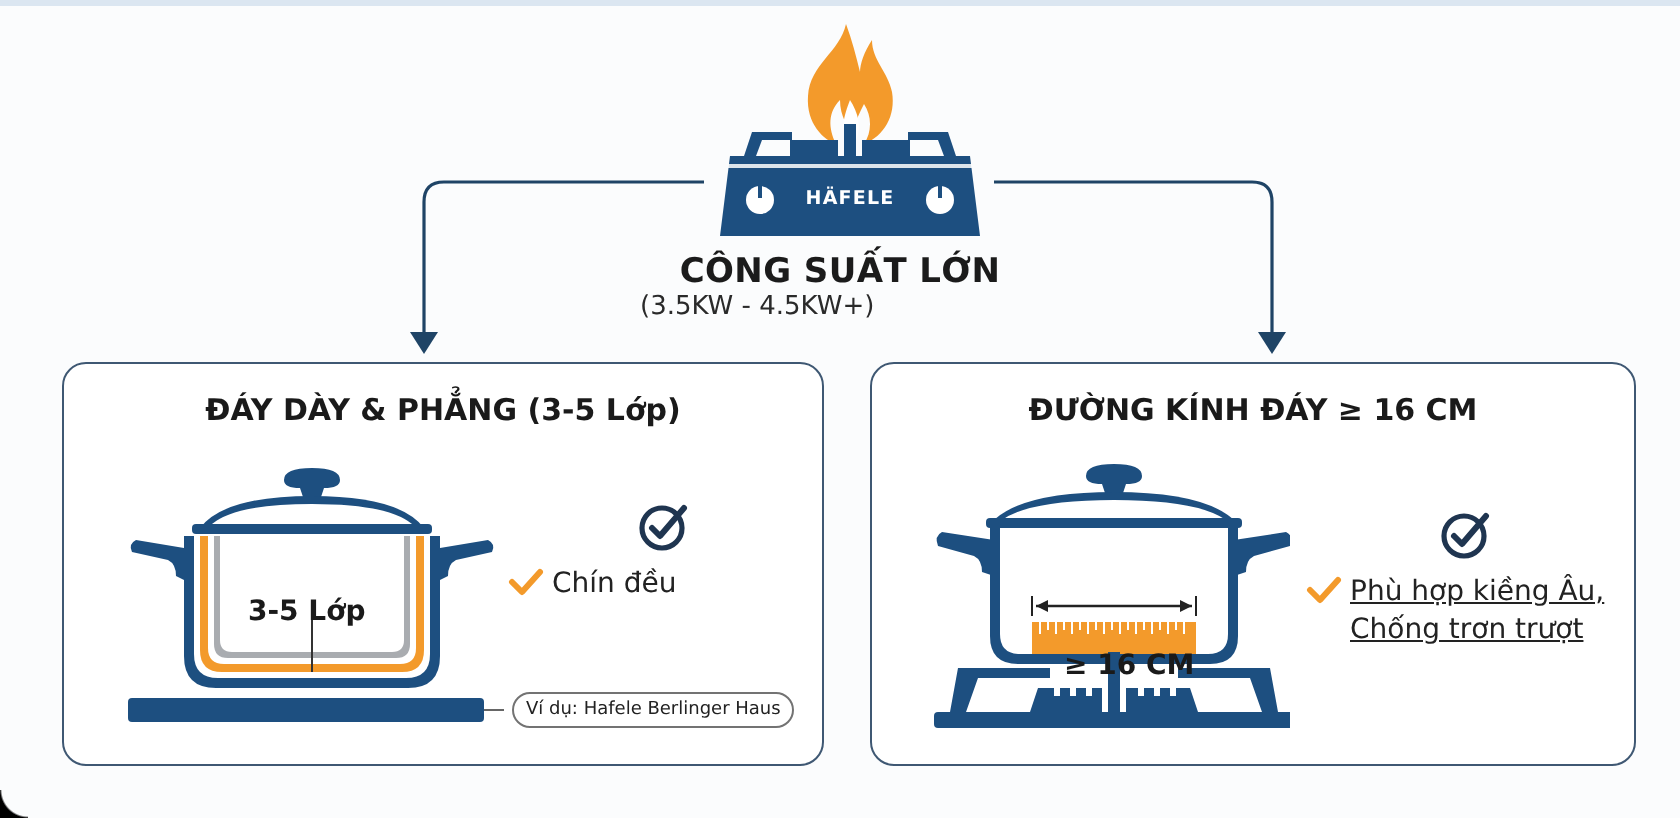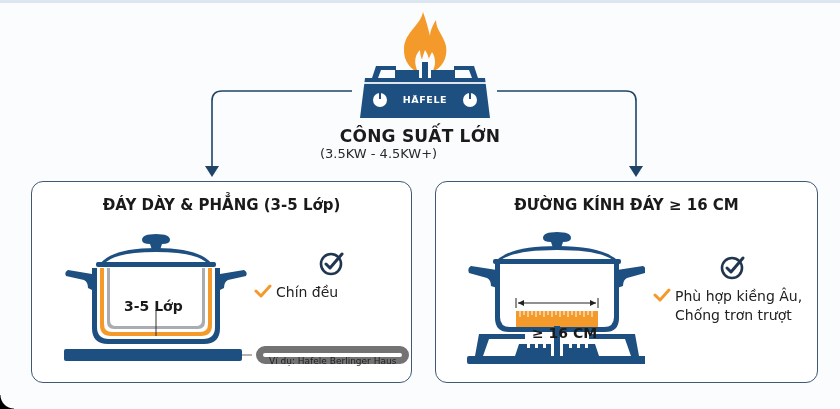--- a/index.html
+++ b/index.html
@@ -15,21 +15,21 @@
     font-size: 13px; color: #2a2a2a; }
   .card { position: absolute; top: 181px; height: 202px; border: 1.5px solid #3f5873;
     border-radius: 12px; background: #ffffff; padding-left: 46px; }
   .card-left { left: 31px; width: 381px; }
   .card-right { left: 435px; width: 383px; }
   .card-title { position: absolute; left: 0; top: 14px; width: 100%; text-align: center;
     font-weight: bold; font-size: 15px; color: #1a1a1a; }
   .benefit { position: absolute; font-size: 14px; line-height: 19px; color: #222; }
   .benefit .tick { position: absolute; left: -22px; top: 1px; }
   .example-tag { position: absolute; left: 256px; top: 346px; height: 18px; padding: 0 6px;
-    border: 7px solid #737373; border-radius: 9px; font-size: 9px; line-height: 16px; color: #222;
+    border: 1px solid #737373; border-radius: 9px; font-size: 9px; line-height: 16px; color: #222;
     background: #fff; white-space: nowrap; }
   .pot-label { position: absolute; font-weight: bold; font-size: 14px; color: #1a1a1a; white-space: nowrap; }
 </style>
 </head>
 <body>
 
 <div class="top-band"></div>
 
 <svg class="abs" style="left:0;top:0" width="840" height="409">
   <g fill="none" stroke="#1f4466" stroke-width="1.6">
@@ -178,21 +178,21 @@
       <rect x="120" y="116" width="3" height="4"></rect>
   </g>
 </svg>
 <div class="pot-label" style="left:532px;top:281px;margin-top:44px;">≥ 16 CM</div>
 
 <svg class="abs" style="left:719px;top:254px" width="28" height="28" viewBox="0 0 28 28">
   <circle cx="13" cy="14" r="10" fill="none" stroke="#1f3550" stroke-width="2.6"></circle>
   <path d="M 8 14 L 12 18 L 24 4" fill="none" stroke="#1f3550" stroke-width="3" stroke-linecap="round" stroke-linejoin="round"></path>
 </svg>
 
-<div class="benefit" style="left:675px;top:287px;">
+<div class="benefit" style="left:675px;top:287px;text-decoration:underline;">
   <svg class="tick" width="18" height="14" viewBox="0 0 18 14">
     <path d="M 2 7 L 7 12 L 16 2" fill="none" stroke="#f39a2b" stroke-width="3" stroke-linecap="round" stroke-linejoin="round"></path>
   </svg>
   <div>Phù hợp kiềng Âu,</div>
   <div>Chống trơn trượt</div>
 </div>
 
 <div class="corner-bl"></div>
 
 </body></html>

